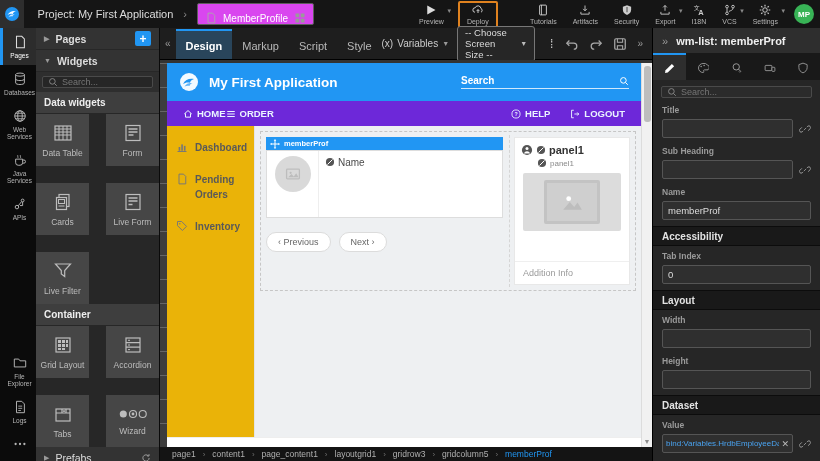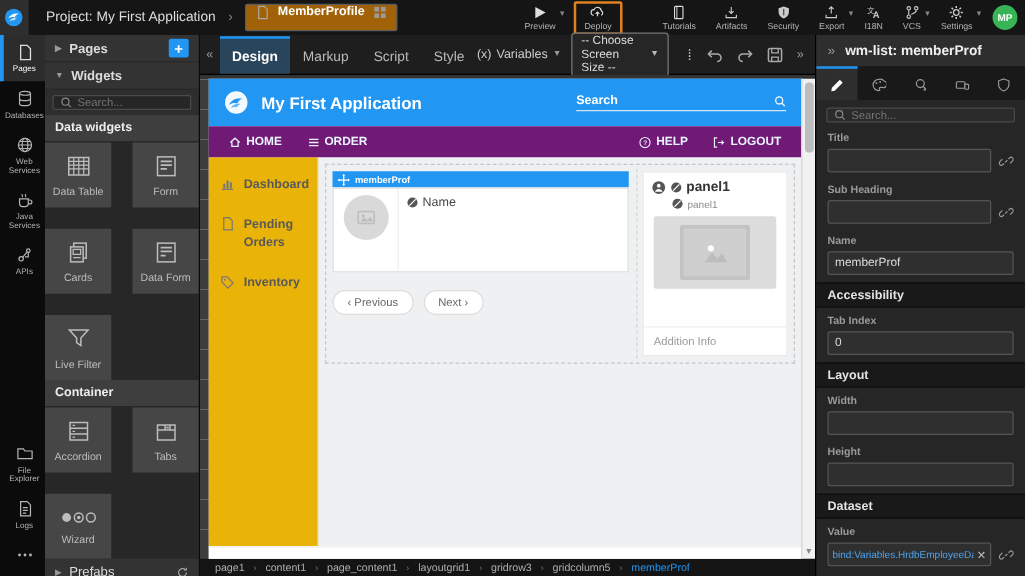--- a/index.html
+++ b/index.html
@@ -6,21 +6,21 @@
   html,body{width:820px;height:461px;overflow:hidden;background:#111}
   svg{display:block}
   .ic10{width:10px;height:10px}.ic12{width:12px;height:12px}.ic14{width:14px;height:14px}
   .ic16{width:16px;height:16px}.ic20{width:20px;height:20px}
 
   
   .topbar{height:28px;background:#151515;display:flex;align-items:center;color:#bbb}
   .logo-box{width:36px;height:28px;background:#2e2e2e;display:flex;align-items:center;justify-content:center}
   .proj{font-size:11px;color:#ddd;margin-left:14px;white-space:nowrap}
   .tb-chev{color:#888;margin:0 10px;font-size:11px}
-  .page-tab{display:flex;align-items:flex-start;gap:6px;background:#a16207;border:1px solid #5d5d5d;height:22px;padding:0 7px;font-size:10px;color:#fff;font-weight:bold;border-radius:2px}
+  .page-tab{display:flex;align-items:flex-end;gap:6px;background:#d946ef;border:1px solid #5d5d5d;height:22px;padding:0 7px;font-size:10px;color:#fff;font-weight:normal;border-radius:2px}
   .tb-btn{display:flex;flex-direction:column;align-items:center;justify-content:center;font-size:7px;color:#b5b5b5;gap:2px;margin:0 8px;position:relative}
   .tb-btn .cv{position:absolute;right:-7px;top:3px;font-size:7px;color:#888}
   .deploy-hl{border:2px solid #e0821f;border-radius:2px;padding:1px 7px;margin:0 6px}
   .tb-right{margin-left:auto;display:flex;align-items:center;padding-right:6px}
   .avatar{width:20px;height:20px;border-radius:50%;background:#38b356;color:#fff;font-size:8px;font-weight:bold;display:flex;align-items:center;justify-content:center;margin-left:8px}
 
   
   .main{display:flex;height:433px}
 
   
@@ -53,21 +53,21 @@
   .kebab{color:#ccc;font-size:12px;letter-spacing:0;padding:0 7px;line-height:0.5}
   .tool-ic{color:#aaa;padding:0 5px}
 
   .cbody{flex:1;min-height:0;display:flex;background:#333;padding-top:3px;position:relative}
   .ruler{width:7px;background:#3d3d3d;background-image:repeating-linear-gradient(to bottom,#666 0 1px,transparent 1px 24px)}
   .app{flex:1;min-width:0;display:flex;flex-direction:column;background:#fff}
   .app-header{height:38px;background:#2196f3;display:flex;align-items:center;padding:0 12px;color:#fff}
   .app-title{font-size:13.5px;font-weight:bold;margin-left:10px}
   .app-search{margin-left:auto;width:168px;border-bottom:1px solid #cfe8fc;display:flex;align-items:center;padding-bottom:2px}
   .app-search span{font-size:10px;font-weight:bold;flex:1}
-  .app-nav{height:25px;background:#701a75;display:flex;align-items:center;padding:0 16px;gap:20px;color:#eaf4ff;font-size:9.5px;font-weight:bold}
+  .app-nav{height:25px;background:#6d28d9;display:flex;align-items:center;padding:0 16px;color:#eaf4ff;font-size:9.5px;font-weight:bold}
   .nav-item{display:flex;align-items:center;gap:4px}
   .nav-r{margin-left:auto;display:flex;gap:20px}
   .app-body{flex:1;min-height:0;display:flex}
   .sidenav{width:88px;background:#eab308;border-right:1px solid #e4e4e4;padding:14px 9px;display:flex;flex-direction:column;gap:17px;font-size:10px;font-weight:bold;color:#595959}
   .sn-item{display:flex;align-items:flex-start;gap:7px;line-height:1.5}
   .sn-item svg{margin-top:1px;flex:none;color:#777}
   .content{flex:1;background:#eef0f2;padding:5px 5px 0;min-width:0}
   .gridrow{border:1px dashed #c6c6c6;display:flex;padding:3px;height:160px}
   .gcol-l{flex:1;border-right:1px dashed #d5d5d5;padding:2px 6px 0 2px;min-width:0}
   .gcol-r{width:122px;padding:2px 2px 0 4px}
@@ -319,31 +319,47 @@
             <rect x="5.5" y="7.5" width="6" height="4" fill="none" stroke="#bdbdbd"></rect>
             <path d="M5.5 14h6" stroke="#bdbdbd"></path>
           </svg>
         <span>Cards</span>
       </div>
       <div class="tile">
         <svg class="ic20" viewBox="0 0 20 20">
             <rect x="3" y="2.5" width="14" height="15" fill="none" stroke="#bdbdbd" stroke-width="1.2"></rect>
             <path d="M5.5 6h9M5.5 9h9M5.5 12.5h4" stroke="#bdbdbd" stroke-width="1.4"></path>
           </svg>
-        <span>Data Form</span>
+        <span>Live Form</span>
       </div>
       <div class="tile">
         <svg class="ic20" viewBox="0 0 20 20">
             <path d="M2.5 3h15l-5.8 6.5v6L8.3 13V9.5z" fill="none" stroke="#bdbdbd" stroke-width="1.2"></path>
           </svg>
         <span>Live Filter</span>
       </div>
     </div>
     <div class="grp-label">Container</div>
     <div class="tiles">
+      <div class="tile">
+        <svg class="ic20" viewBox="0 0 20 20">
+            <rect x="3" y="3" width="14" height="14" fill="none" stroke="#bdbdbd" stroke-width="1.2"></rect>
+            <g fill="#bdbdbd">
+              <rect x="5" y="5" width="3" height="3"></rect>
+              <rect x="9" y="5" width="3" height="3"></rect>
+              <rect x="13" y="5" width="2" height="3"></rect>
+              <rect x="5" y="9" width="3" height="3"></rect>
+              <rect x="9" y="9" width="3" height="3"></rect>
+              <rect x="13" y="9" width="2" height="3"></rect>
+              <rect x="5" y="13" width="3" height="2"></rect>
+              <rect x="9" y="13" width="3" height="2"></rect>
+            </g>
+          </svg>
+        <span>Grid Layout</span>
+      </div>
       <div class="tile">
         <svg class="ic20" viewBox="0 0 20 20">
             <rect x="3" y="3" width="14" height="14" fill="none" stroke="#bdbdbd" stroke-width="1.2"></rect>
             <path d="M3 7.6h14M3 12.2h14" stroke="#bdbdbd" stroke-width="1.2"></path>
             <path d="M5 5.3h2M5 10h2M5 14.6h2" stroke="#bdbdbd"></path>
           </svg>
         <span>Accordion</span>
       </div>
       <div class="tile">
         <svg class="ic20" viewBox="0 0 20 20">

